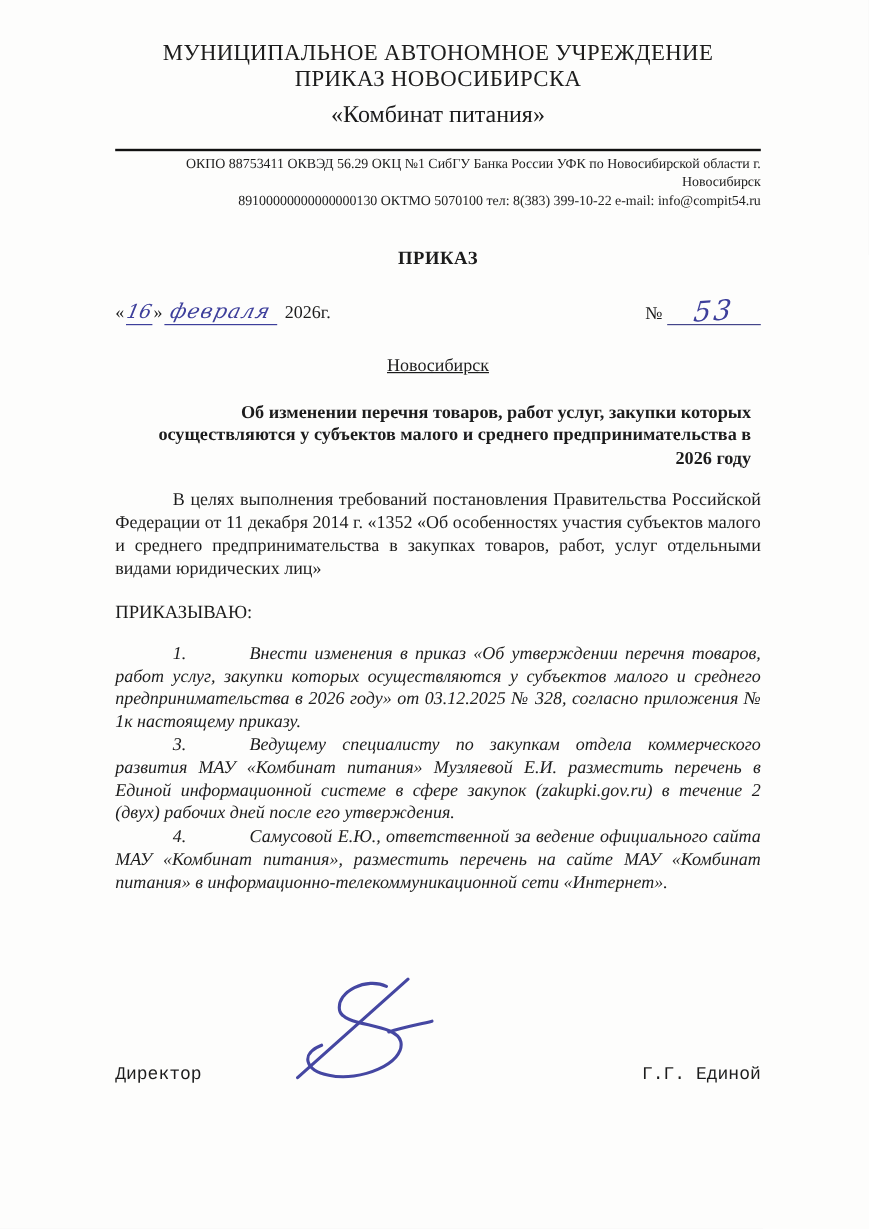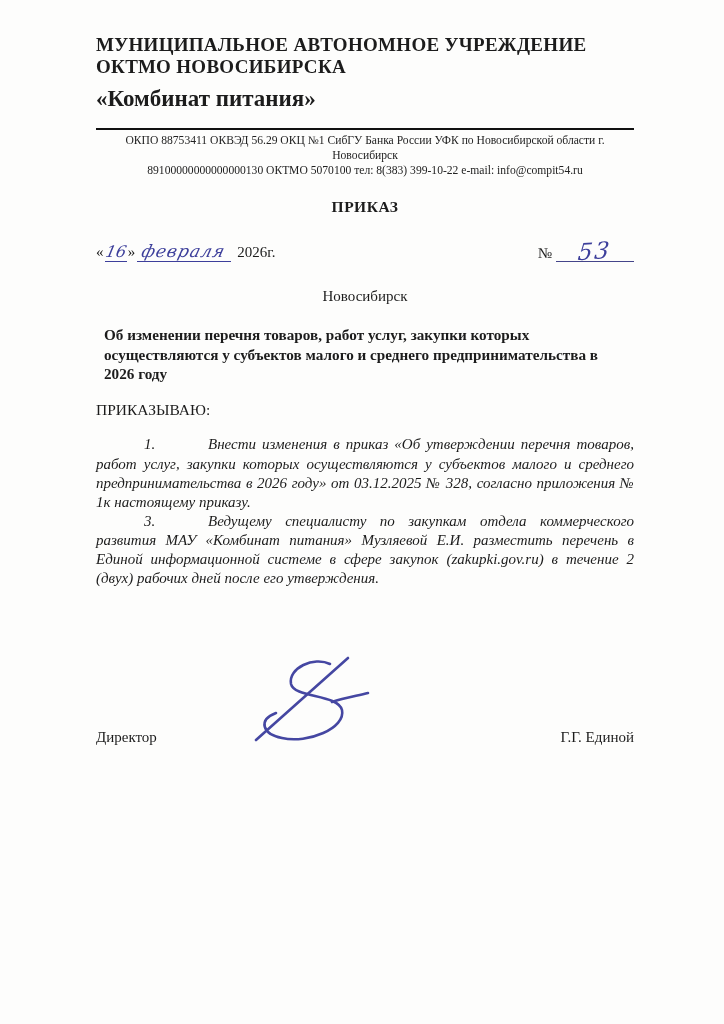--- a/index.html
+++ b/index.html
@@ -13,33 +13,33 @@
     width:724px;height:1024px;
     background:#fdfdfc;
     color:#1c1c1c;
     box-sizing:border-box;
     padding:34px 90px 0 96px;
     overflow:hidden;
   }
   .content{width:538px;}
 
   
-  .org-header{font-weight:bold;line-height:1.18;}
+  .org-header{text-align:center;font-weight:normal;line-height:1.18;}
   .org-line1,.org-line2{font-size:19px;letter-spacing:.3px;}
-  .org-line3{font-size:23px;margin-top:6px;}
+  .org-line3{font-size:20px;margin-top:6px;}
 
   .rule{border:none;border-top:2.5px solid #111;margin:16px 0 3px 0;}
 
   .requisites{
-    text-align:center;font-size:11.6px;line-height:1.3;color:#222;
+    text-align:right;font-size:11.6px;line-height:1.3;color:#222;
   }
 
   .doc-type{
     text-align:center;font-weight:bold;font-size:15.5px;
-    margin-top:20px;letter-spacing:.5px;
+    margin-top:32px;letter-spacing:.5px;
   }
 
   
   .date-row{
     display:flex;justify-content:space-between;align-items:flex-end;
     margin-top:22px;font-size:15px;
   }
   .hw{
     font-family:"DejaVu Serif",serif;
     font-style:italic;
@@ -58,61 +58,61 @@
   .num-right{display:flex;align-items:flex-end;}
   .num-line{
     display:inline-block;width:78px;border-bottom:1.4px solid #44458a;
     text-align:center;margin-left:4px;line-height:1;
   }
   .num-value{
     font-size:23px;letter-spacing:2px;display:inline-block;
     transform:rotate(-4deg) skewX(-10deg);position:relative;top:2px;
   }
 
-  .city{text-align:center;font-size:15px;margin-top:26px;}
+  .city{text-align:center;font-size:15px;margin-top:26px;text-decoration:underline;}
 
   .subject{
-    text-align:left;font-weight:bold;font-size:15.2px;line-height:1.28;
+    text-align:right;font-weight:bold;font-size:15.2px;line-height:1.28;
     margin:20px 8px 0 8px;
   }
 
   .preamble{
     margin-top:16px;font-size:15px;line-height:1.27;
     text-align:justify;text-indent:48px;
   }
 
   .order-word{font-weight:normal;font-size:15.5px;margin-top:18px;}
 
   .items{margin-top:16px;font-style:italic;}
   .item{
     font-size:15px;line-height:1.27;text-align:justify;
     text-indent:48px;margin:0;
   }
   .item .item-num{display:inline-block;width:64px;text-indent:0;}
 
   
   .sign-row{
     display:flex;align-items:flex-end;justify-content:space-between;
-    margin-top:62px;font-size:15px;
+    margin-top:62px;font-size:15px;font-family:Liberation Mono, monospace;
   }
   .sign-center{
     position:relative;width:130px;height:96px;flex:0 0 auto;
     margin-right:100px;
   }
   .sign-center svg{position:absolute;left:0;top:0;}
 </style>
 </head>
 <body>
 
 <div class="page">
   <div class="content">
 
     <div class="org-header">
       <div class="org-line1">МУНИЦИПАЛЬНОЕ АВТОНОМНОЕ УЧРЕЖДЕНИЕ</div>
-      <div class="org-line2">ОКТМО НОВОСИБИРСКА</div>
+      <div class="org-line2">ПРИКАЗ НОВОСИБИРСКА</div>
       <div class="org-line3">«Комбинат питания»</div>
     </div>
 
     <hr class="rule">
 
     <div class="requisites">
       <div>ОКПО 88753411 ОКВЭД 56.29 ОКЦ №1 СибГУ Банка России УФК по Новосибирской области г. Новосибирск</div>
       <div>89100000000000000130 ОКТМО 5070100 тел: 8(383) 399-10-22 e-mail: info@compit54.ru</div>
     </div>
 
@@ -125,26 +125,28 @@
       <div class="num-right">
         <span>№</span>
         <span class="num-line"><span class="hw num-value">53</span></span>
       </div>
     </div>
 
     <div class="city">Новосибирск</div>
 
     <div class="subject">Об изменении перечня товаров, работ услуг, закупки которых осуществляются у субъектов малого и среднего предпринимательства в 2026 году</div>
 
+    <p class="preamble">В целях выполнения требований постановления Правительства Российской Федерации от 11 декабря 2014 г. «1352 «Об особенностях участия субъектов малого и среднего предпринимательства в закупках товаров, работ, услуг отдельными видами юридических лиц»</p>
 
     <div class="order-word">ПРИКАЗЫВАЮ:</div>
 
     <div class="items">
       <p class="item"><span class="item-num">1.</span><span>Внести изменения в приказ «Об утверждении перечня товаров, работ услуг, закупки которых осуществляются у субъектов малого и среднего предпринимательства в 2026 году» от 03.12.2025 № 328, согласно приложения № 1к настоящему приказу.</span></p>
       <p class="item"><span class="item-num">3.</span><span>Ведущему специалисту по закупкам отдела коммерческого развития МАУ «Комбинат питания» Музляевой Е.И. разместить перечень в Единой информационной системе в сфере закупок (zakupki.gov.ru) в течение 2 (двух) рабочих дней после его утверждения.</span></p>
+      <p class="item"><span class="item-num">4.</span><span>Самусовой Е.Ю., ответственной за ведение официального сайта МАУ «Комбинат питания», разместить перечень на сайте МАУ «Комбинат питания» в информационно-телекоммуникационной сети «Интернет».</span></p>
     </div>
 
     <div class="sign-row">
       <div>Директор</div>
       <div class="sign-center">
         <svg width="130" height="96" viewBox="0 0 130 96" xmlns="http://www.w3.org/2000/svg">
           <g fill="none" stroke="#4547a2" stroke-width="2.6" stroke-linecap="round">
             <path d="M86,14 C70,6 44,18 47,34 C50,48 94,44 98,60 C102,78 64,94 38,88 C18,84 14,70 32,63"></path>
             <path d="M12,90 L104,8"></path>
             <path d="M88,52 C100,48 112,46 124,43"></path>

